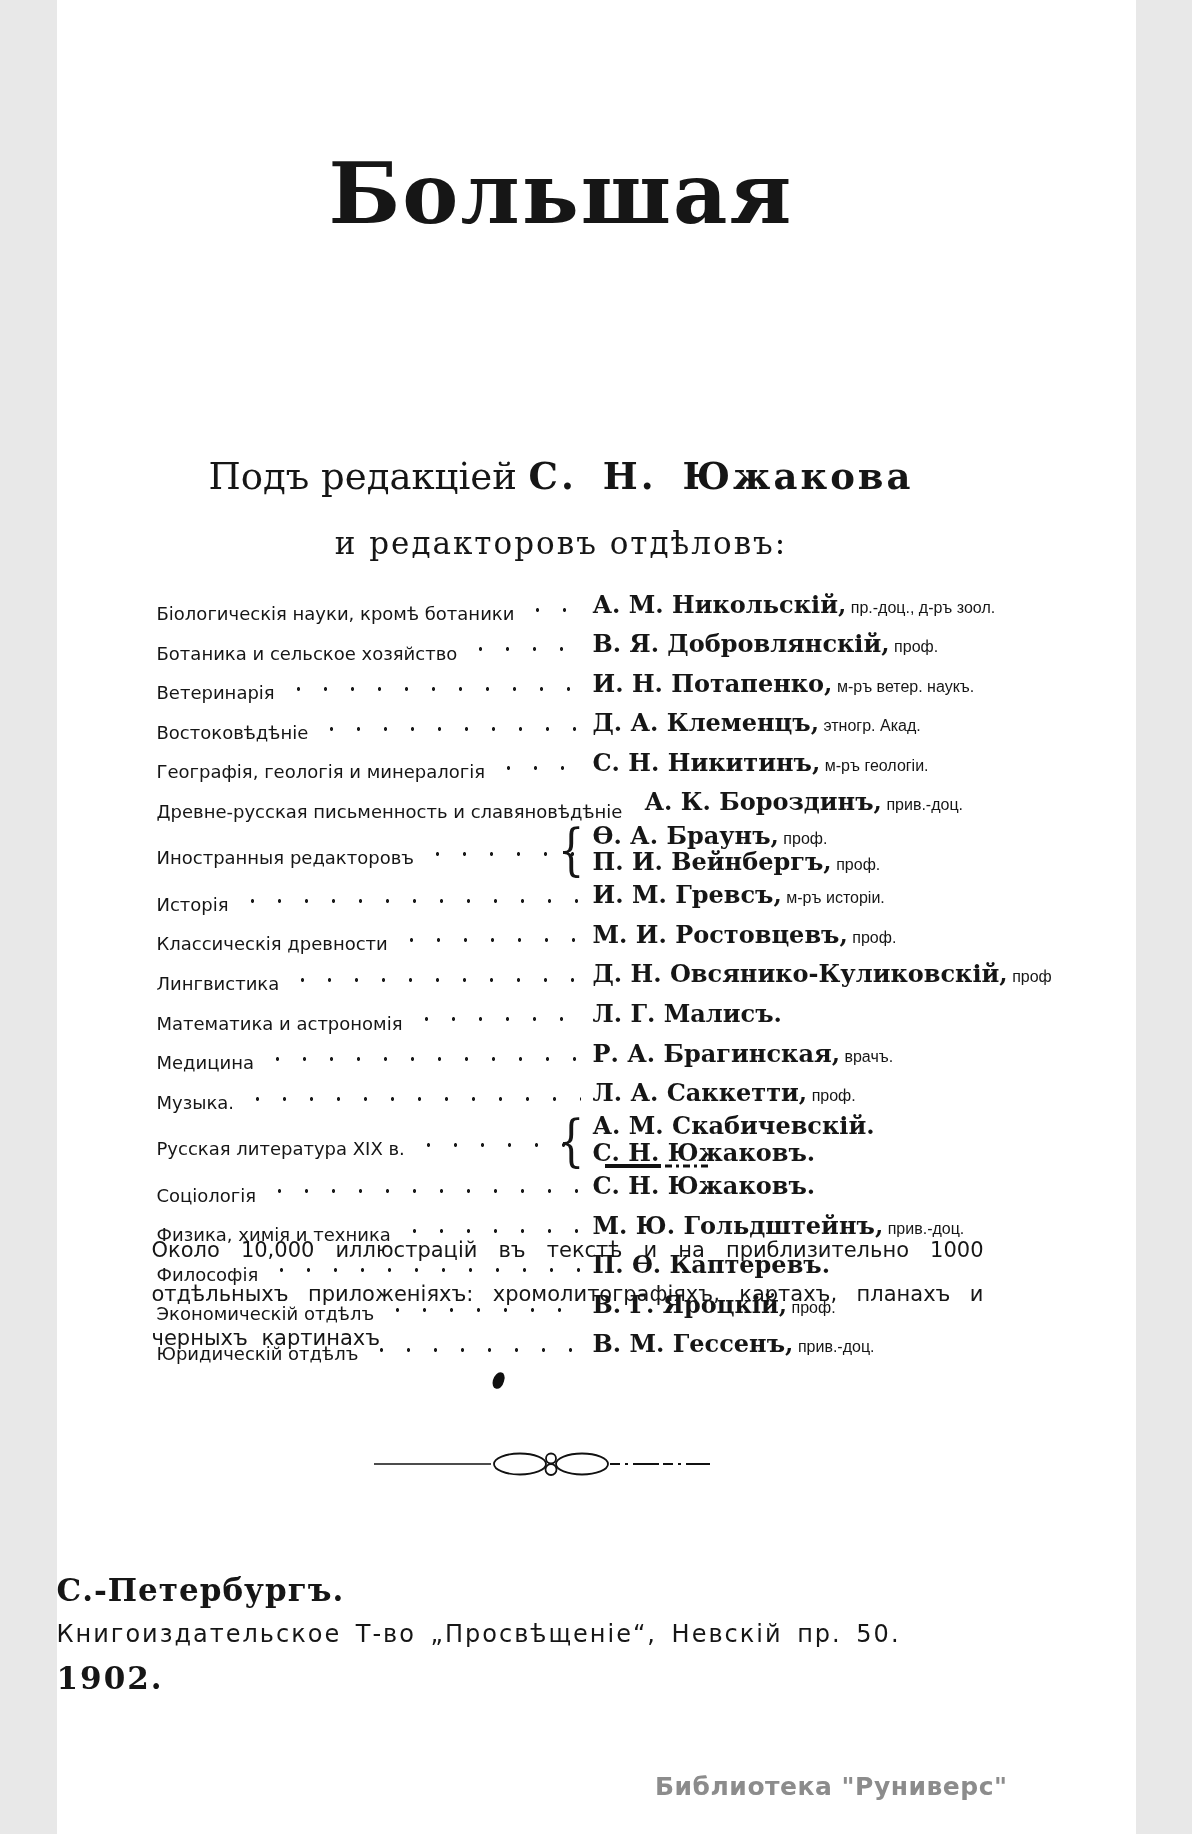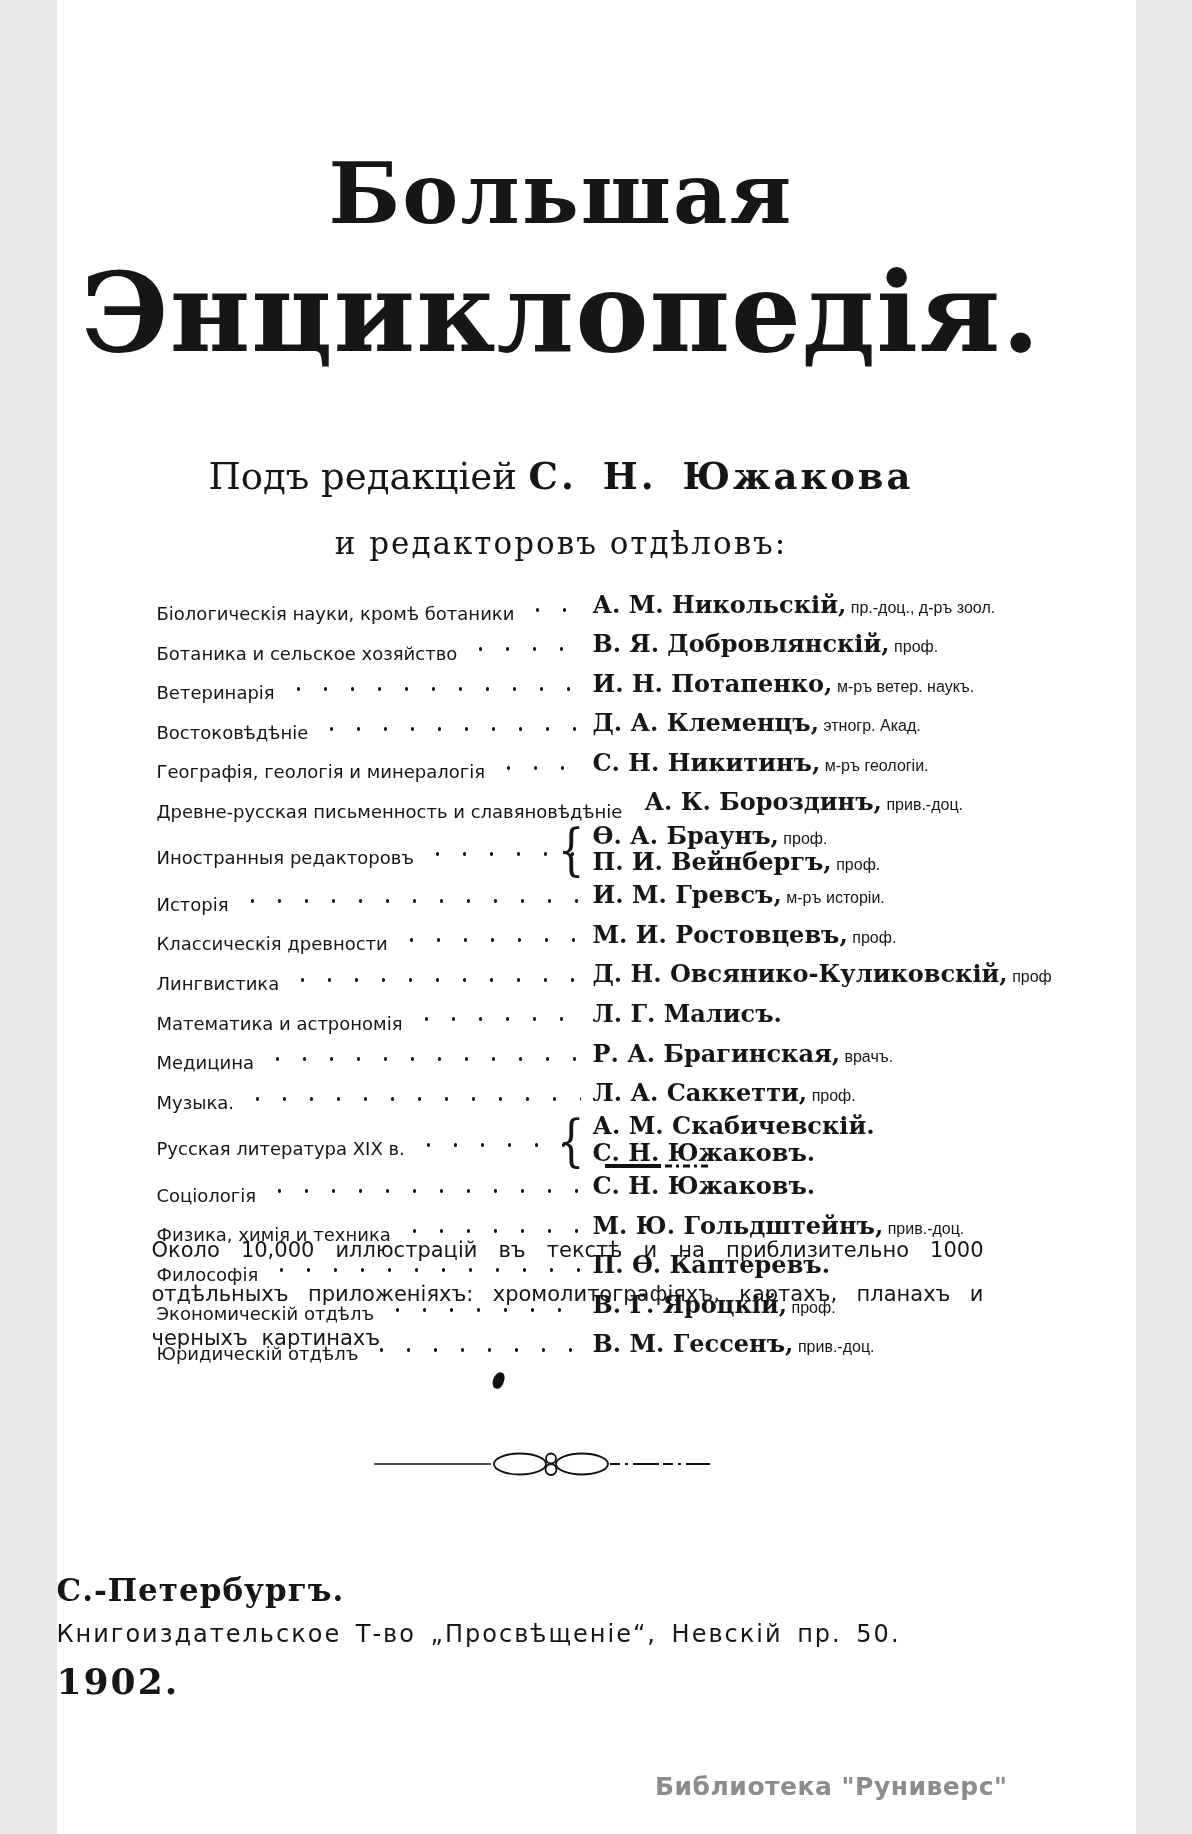--- a/index.html
+++ b/index.html
@@ -55,35 +55,34 @@
   
   .blob{top:1372px;left:436px;width:11px;height:17px;background:#101010;
     border-radius:60% 40% 55% 45%;transform:rotate(14deg);}
   
   .ornament{top:1450px;left:50%;transform:translateX(-54px);margin-left:-168px;}
   
   .imprint-zone{left:0;right:0;text-align:left;}
   .city{top:1572px;font-size:31px;font-weight:bold;letter-spacing:1px;}
   .publisher{top:1620px;font-family:"DejaVu Sans",sans-serif;font-size:24px;
     letter-spacing:2px;word-spacing:5px;}
-  .year{top:1660px;font-size:36px;font-weight:bold;letter-spacing:2px;}
+  .year{top:1660px;font-size:31px;font-weight:bold;letter-spacing:2px;}
   
   .watermark{
     top:1772px;right:128px;
     font-family:"DejaVu Sans",sans-serif;font-weight:bold;
     font-size:25px;color:#8c8c8c;letter-spacing:0.5px;
   }
 </style>
 </head>
 <body>
 
 <div class="page">
 
   <div class="abs head-zone title1">Большая</div>
-  <div class="abs head-zone title2">Энциклопедія.</div>
 
   <div class="abs head-zone subtitle">
     <span class="ed-prefix">Подъ редакціей</span>
     <span> </span>
     <span class="ed-name">С. Н. Южакова</span>
   </div>
 
   <div class="abs head-zone heading2">и редакторовъ отдѣловъ:</div>
 
   <div class="abs editors">

